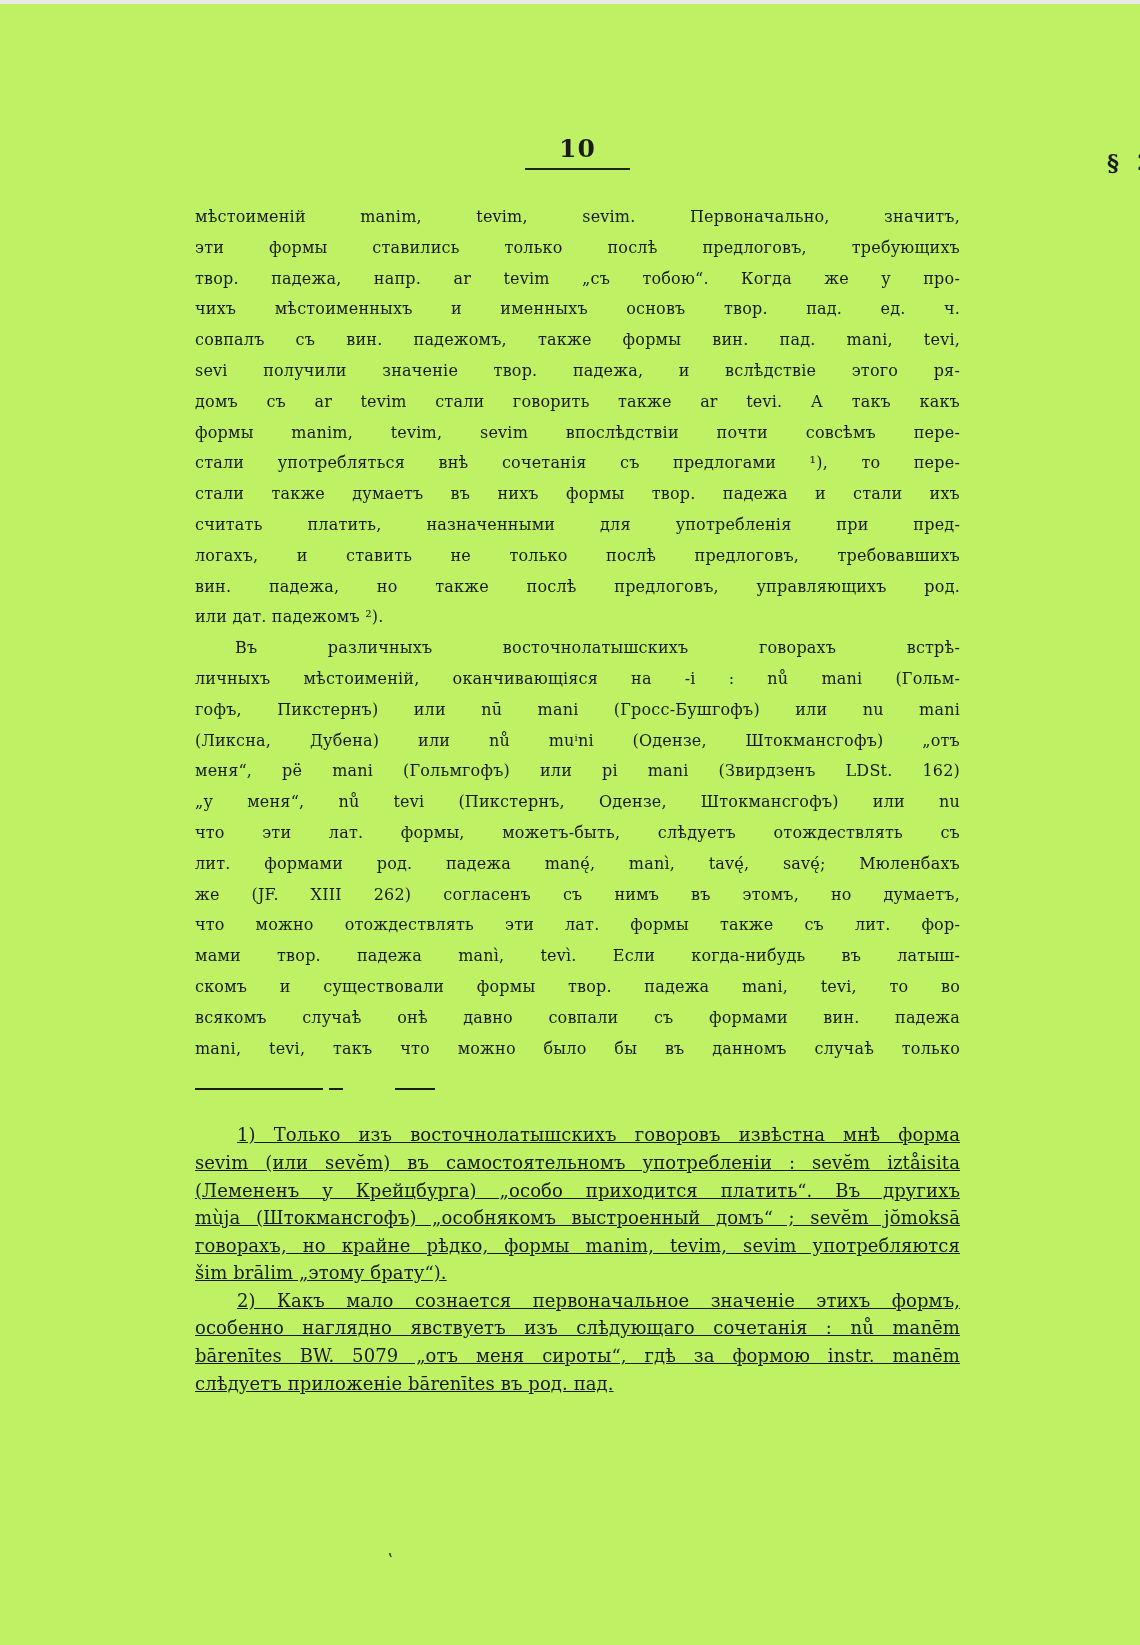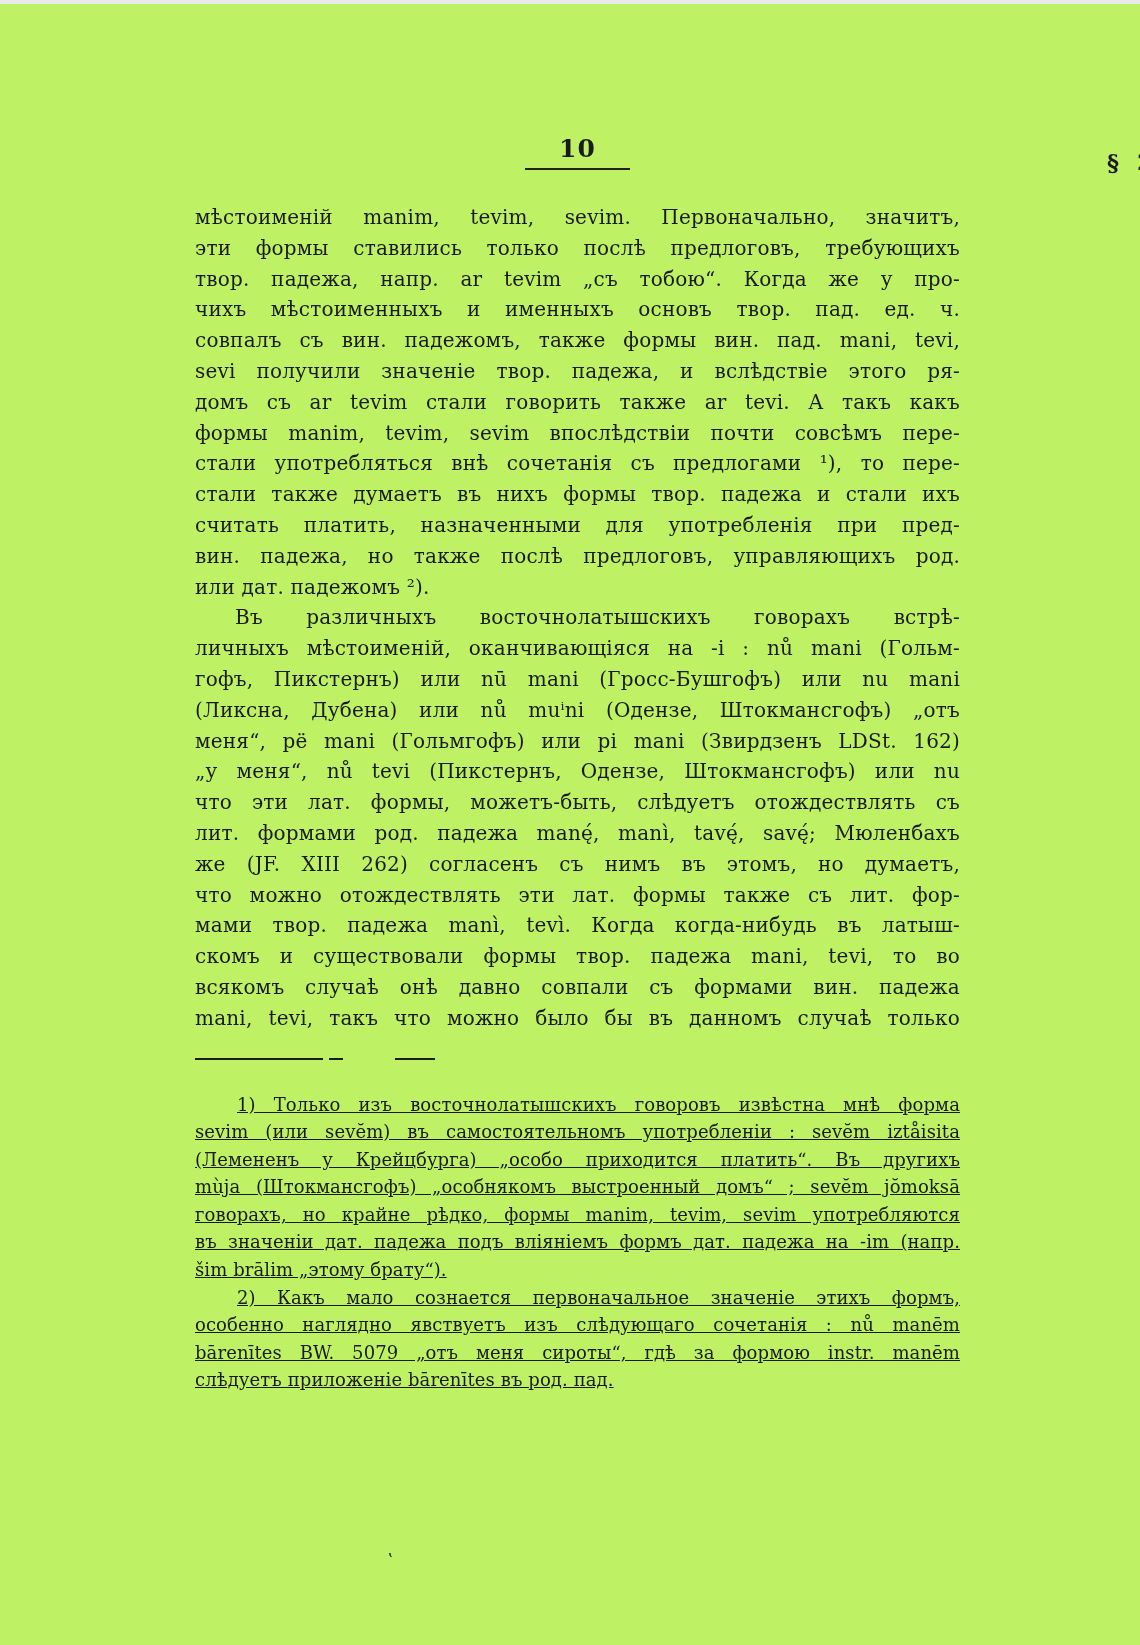--- a/index.html
+++ b/index.html
@@ -40,21 +40,21 @@
     position: absolute;
     top: 14px;
     right: -193px; 
     font-size: 23px;
     font-weight: bold;
     word-spacing: 10px;
   }
   
   .main-text { margin-top: 24px; }
   .para .line {
-    font-size: 20px;
+    font-size: 16px;
     line-height: 30.8px;
     text-align: justify;
     text-align-last: justify;
     letter-spacing: 0.2px;
   }
   .line.flush { text-align-last: left; }
   .indent-first .line:first-child { text-indent: 40px; }
   
   .footnote-rule {
     margin: 24px 0 30px 0;
@@ -111,53 +111,53 @@
           <div class="line">эти формы ставились только послѣ предлоговъ, требующихъ</div>
           <div class="line">твор. падежа, напр. ar tevim „съ тобою“.  Когда же у про-</div>
           <div class="line">чихъ мѣстоименныхъ и именныхъ основъ твор. пад. ед. ч.</div>
           <div class="line">совпалъ съ вин. падежомъ, также формы вин. пад. mani, tevi,</div>
           <div class="line">sevi получили значеніе твор. падежа, и вслѣдствіе этого ря-</div>
           <div class="line">домъ съ ar tevim стали говорить также ar tevi.  А такъ какъ</div>
           <div class="line">формы manim, tevim, sevim впослѣдствіи почти совсѣмъ пере-</div>
           <div class="line">стали употребляться внѣ сочетанія съ предлогами ¹), то пере-</div>
           <div class="line">стали также думаетъ въ нихъ формы твор. падежа и стали ихъ</div>
           <div class="line">считать платить, назначенными для употребленія при пред-</div>
+          <div class="line">логахъ, и ставить не только послѣ предлоговъ, требовавшихъ</div>
           <div class="line">вин. падежа, но также послѣ предлоговъ, управляющихъ род.</div>
           <div class="line flush">или дат. падежомъ ²).</div>
         </div>
       <div class="para indent-first">
           <div class="line">Въ различныхъ восточнолатышскихъ говорахъ встрѣ-</div>
           <div class="line">личныхъ мѣстоименій, оканчивающіяся на -i : nů mani (Гольм-</div>
           <div class="line">гофъ, Пикстернъ) или nū mani (Гросс-Бушгофъ) или nu mani</div>
           <div class="line">(Ликсна, Дубена) или nů muⁱni (Одензе, Штокмансгофъ) „отъ</div>
           <div class="line">меня“, pë mani (Гольмгофъ) или pi mani (Звирдзенъ LDSt. 162)</div>
           <div class="line">„у меня“, nů tevi (Пикстернъ, Одензе, Штокмансгофъ) или nu</div>
           <div class="line">что эти лат. формы, можетъ-быть, слѣдуетъ отождествлять съ</div>
           <div class="line">лит. формами род. падежа manę́, manì, tavę́, savę́; Мюленбахъ</div>
           <div class="line">же (JF. XIII 262) согласенъ съ нимъ въ этомъ, но думаетъ,</div>
           <div class="line">что можно отождествлять эти лат. формы также съ лит. фор-</div>
-          <div class="line">мами твор. падежа manì, tevì.  Когда когда-нибудь въ латыш-</div>
+          <div class="line">мами твор. падежа manì, tevì.  Если когда-нибудь въ латыш-</div>
           <div class="line">скомъ и существовали формы твор. падежа mani, tevi, то во</div>
           <div class="line">всякомъ случаѣ онѣ давно совпали съ формами вин. падежа</div>
           <div class="line">mani, tevi, такъ что можно было бы въ данномъ случаѣ только</div>
         </div>
     </div>
 
     <div class="footnote-rule">
       <span class="dash dash-long"></span><span class="dash dash-dot"></span><span class="dash dash-short"></span>
     </div>
 
     <div class="footnotes">
       <div class="fnote indent-first">
           <div class="line">1) Только изъ восточнолатышскихъ говоровъ извѣстна мнѣ форма</div>
           <div class="line">sevim (или sevĕm) въ самостоятельномъ употребленіи :  sevĕm iztåisita</div>
           <div class="line">(Лемененъ у Крейцбурга) „особо приходится платить“.  Въ другихъ</div>
           <div class="line">mùja (Штокмансгофъ) „особнякомъ выстроенный домъ“ ; sevĕm jŏmoksā</div>
           <div class="line">говорахъ, но крайне рѣдко, формы manim, tevim, sevim употребляются</div>
-          <div class="line">въ значеніи дат. падежа подъ вліяніемъ формъ дат. падежа на -im (напр.</div>
           <div class="line flush">šim brālim „этому брату“).</div>
         </div>
       <div class="fnote indent-first">
           <div class="line">2) Какъ мало сознается первоначальное значеніе этихъ формъ,</div>
           <div class="line">особенно наглядно явствуетъ изъ слѣдующаго сочетанія :  nů manēm</div>
           <div class="line">bārenītes BW. 5079 „отъ меня сироты“, гдѣ за формою instr. manēm</div>
           <div class="line flush">слѣдуетъ приложеніе bārenītes въ род. пад.</div>
         </div>
     </div>
 

